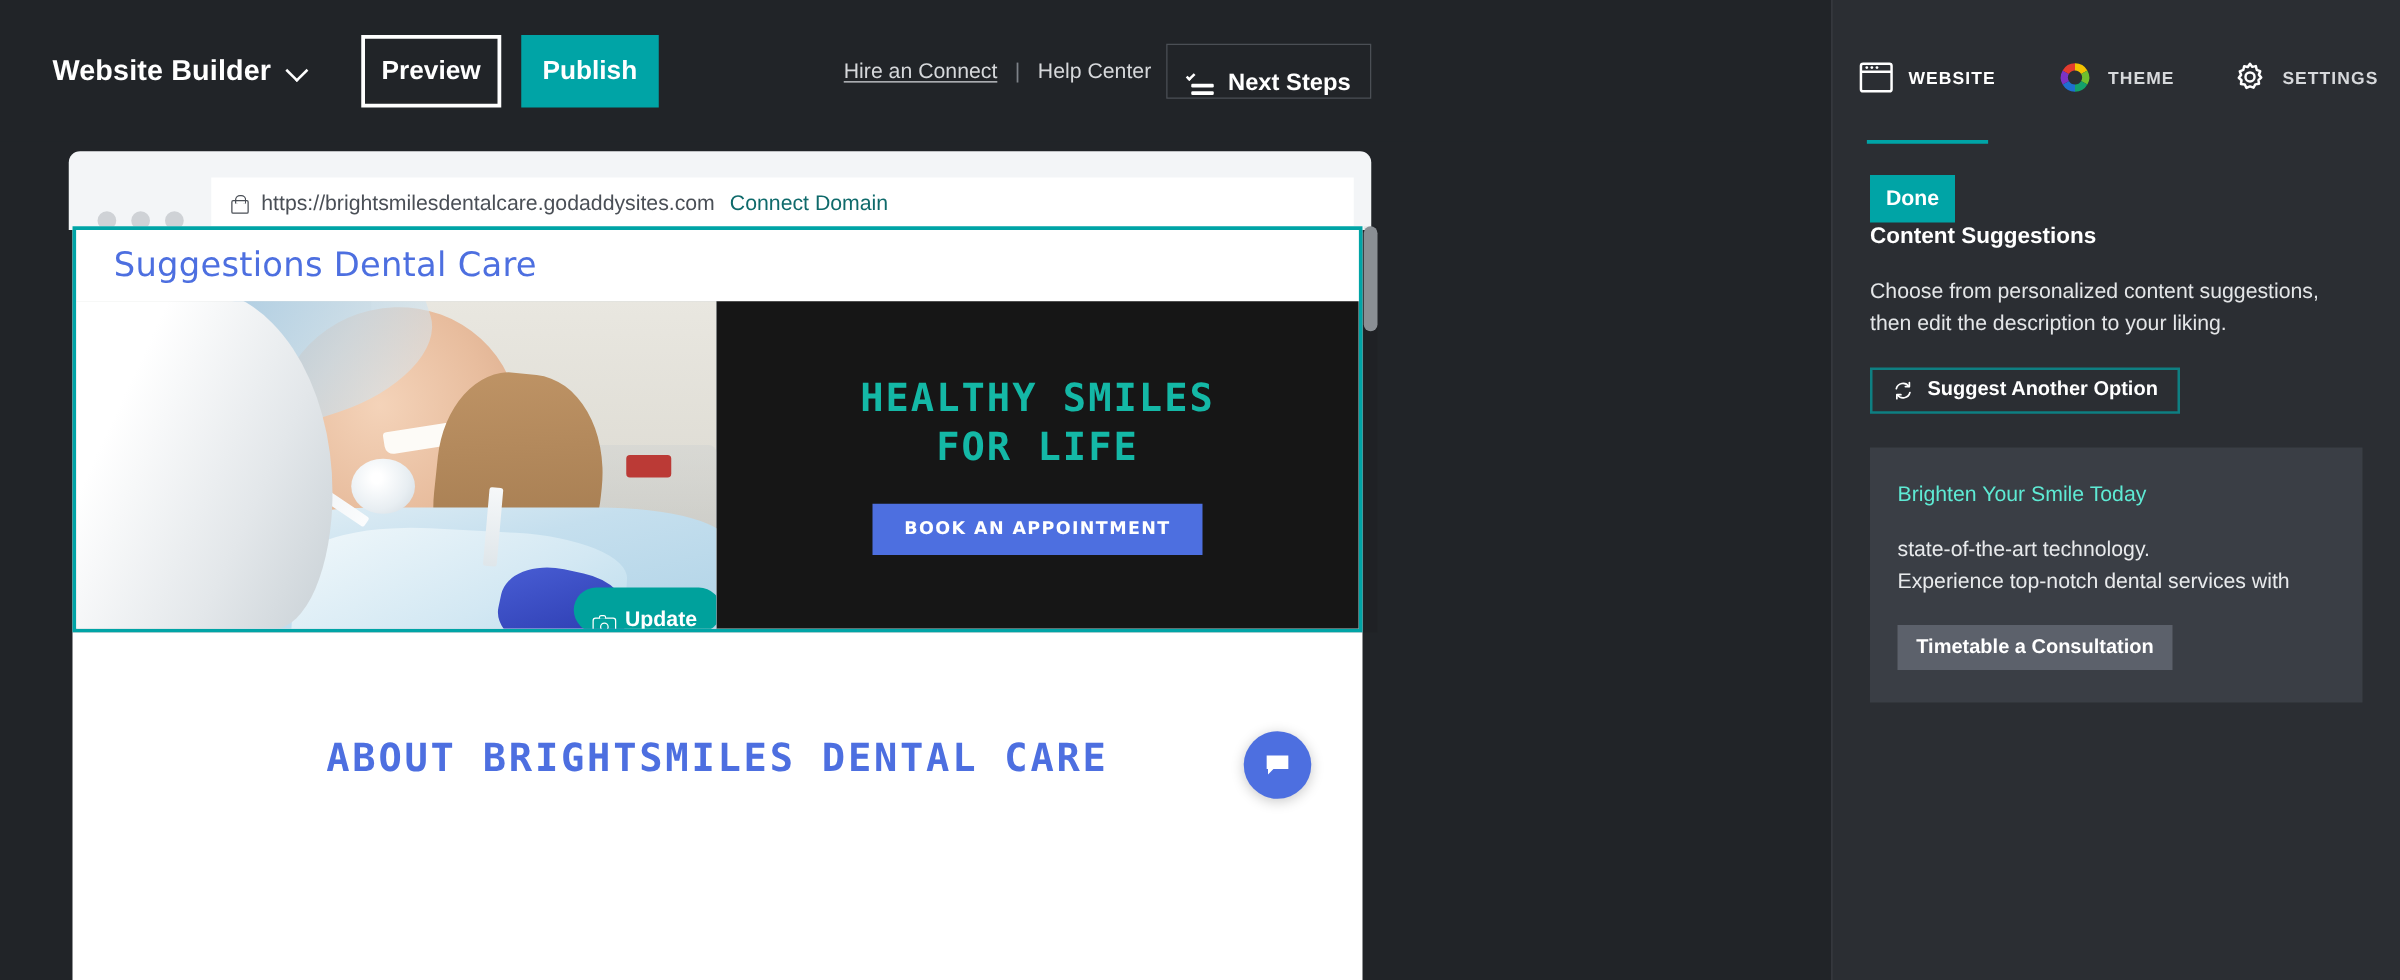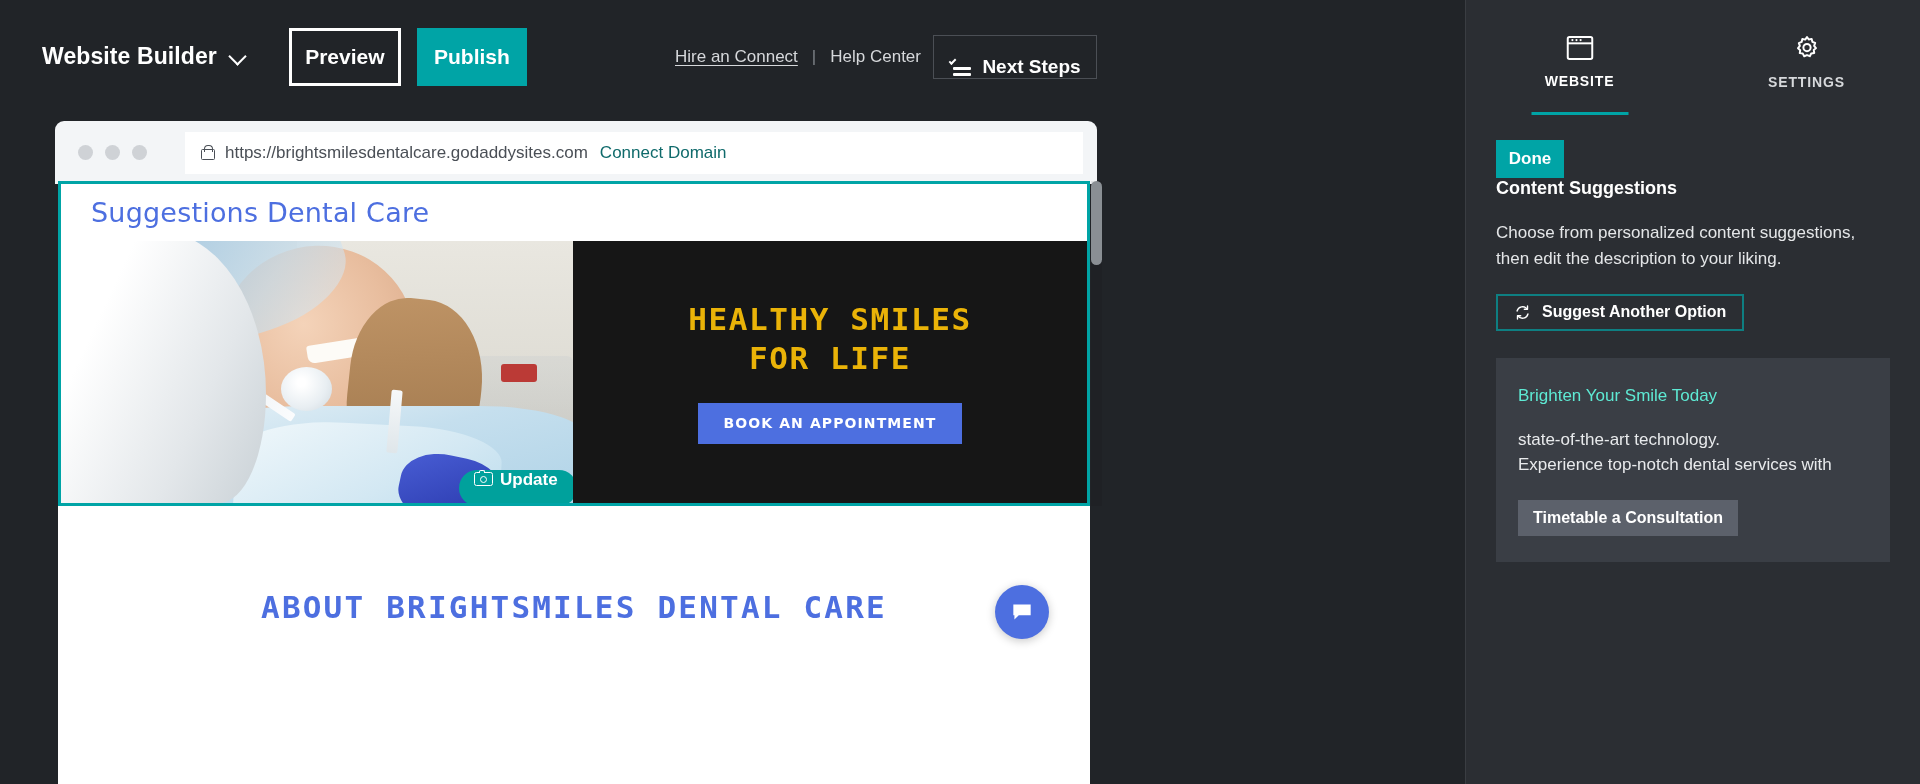--- a/index.html
+++ b/index.html
@@ -90,21 +90,21 @@
 
   
   .canvas-wrap {
     position: absolute; left: 55px; top: 121px;
     width: 1042px; height: 663px;
   }
   .browser-chrome {
     position: absolute; left: 0; top: 0; width: 1042px; height: 63px;
     background: #f3f5f7;
     border-radius: 9px 9px 0 0;
-    display: flex; align-items: center; gap: 16px;
+    display: flex; align-items: flex-end;
   }
   .dots { display: flex; gap: 12px; margin-left: 23px; }
   .dots span { width: 15px; height: 15px; border-radius: 50%; background: #cfd2d6; display:block; }
   .urlbar {
     margin-left: 22px; height: 42px; flex: 1; margin-right: 14px;
     background: #ffffff;
     display: flex; align-items: center; gap: 12px;
     padding: 0 16px;
     font-size: 17px; color: #4a4f56;
   }
@@ -192,21 +192,21 @@
             background: #bb3a36; border-radius: 3px; }
   .ph-dark { left: 76%; top: 50%; width: 6%; height: 6%;
             background: #3b4144; border-radius: 3px; }
 
   .btn-update {
     position: absolute; left: 398px; top: 229px;
     height: 36px; padding: 0 19px 0 15px;
     background: #00a19c; border: none; border-radius: 18px;
     color: #ffffff; font-size: 17px; font-weight: bold;
     font-family: "Liberation Sans", sans-serif;
-    display: flex; align-items: flex-start; gap: 9px;
+    display: flex; align-items: flex-end; gap: 9px;
     cursor: pointer; z-index: 5;
   }
   .cam-ico { width: 17px; height: 14px; position: relative; display:inline-block; flex:none; }
   .cam-ico::before {
     content:""; position:absolute; left:0; top:2px; width:17px; height:12px;
     border: 1.7px solid #fff; border-radius: 2.5px;
   }
   .cam-ico::after {
     content:""; position:absolute; left:6px; top:5.5px; width:5px; height:5px;
     border: 1.7px solid #fff; border-radius: 50%;
@@ -218,21 +218,21 @@
     border-radius:2px 2px 0 0;
   }
 
   .hero-text {
     flex: 1; background: #161616;
     display: flex; flex-direction: column; align-items: center;
     justify-content: center; padding: 0 40px;
   }
   .hero-h1 {
     font-family: "DejaVu Sans Mono", monospace;
-    font-size: 31px; font-weight: bold; color: #eab308;
+    font-size: 31px; font-weight: bold; color: #14b8a6;
     letter-spacing: 1.6px; text-align: center; line-height: 1.25;
   }
   .hero-sub {
     margin-top: 19px;
     font-family: "DejaVu Sans", sans-serif;
     font-size: 18px; color: #c9cccf; text-align: center; line-height: 1.45;
   }
   .btn-book {
     margin-top: 25px; height: 41px; padding: 0 25px;
     background: #4d6fe0; border: none; color: #ffffff;
@@ -272,21 +272,21 @@
   }
 
   
   .panel {
     position: absolute; right: 0; top: 0; width: 455px; height: 784px;
     background: #2b2e33;
     border-left: 1px solid #3a3d42;
   }
   .panel-tabs { display: flex; height: 115px; }
   .ptab {
-    flex: 1; display: flex; flex-direction: column;
+    flex: 1; display: flex; flex-direction: row;
     align-items: center; justify-content: center; gap: 12px;
     cursor: pointer; position: relative; padding-top: 8px;
   }
   .ptab .plabel {
     font-size: 14px; font-weight: bold; color: #d7d9dc; letter-spacing: .85px;
   }
   .ptab.active .plabel { color: #ffffff; }
   .ptab.active::after {
     content: ""; position: absolute; left: 50%; transform: translateX(-50%);
     bottom: 0; width: 97px; height: 3px; background: #00a4a6;
@@ -439,20 +439,33 @@
         <svg width="28" height="26" viewBox="0 0 24 22">
           <rect x="1.5" y="1.5" width="21" height="19" rx="1.5" fill="none" stroke="#ffffff" stroke-width="1.7"></rect>
           <line x1="1.5" y1="7" x2="22.5" y2="7" stroke="#ffffff" stroke-width="1.7"></line>
           <circle cx="5.5" cy="4.2" r="0.95" fill="#ffffff"></circle>
           <circle cx="9" cy="4.2" r="0.95" fill="#ffffff"></circle>
           <circle cx="12.5" cy="4.2" r="0.95" fill="#ffffff"></circle>
         </svg>
         <span class="plabel">WEBSITE</span>
       </div>
 
+      <div class="ptab">
+        <svg width="28" height="28" viewBox="0 0 32 32">
+          <g transform="translate(16,16)">
+            <path d="M0,-13 A13,13 0 0,1 11.3,-6.5 L5.6,-3.25 A6.5,6.5 0 0,0 0,-6.5 Z" fill="#f2c200"></path>
+            <path d="M11.3,-6.5 A13,13 0 0,1 11.3,6.5 L5.6,3.25 A6.5,6.5 0 0,0 5.6,-3.25 Z" fill="#6fbf2e"></path>
+            <path d="M11.3,6.5 A13,13 0 0,1 0,13 L0,6.5 A6.5,6.5 0 0,0 5.6,3.25 Z" fill="#14a06b"></path>
+            <path d="M0,13 A13,13 0 0,1 -11.3,6.5 L-5.6,3.25 A6.5,6.5 0 0,0 0,6.5 Z" fill="#1f6fd0"></path>
+            <path d="M-11.3,6.5 A13,13 0 0,1 -11.3,-6.5 L-5.6,-3.25 A6.5,6.5 0 0,0 -5.6,3.25 Z" fill="#7b33c4"></path>
+            <path d="M-11.3,-6.5 A13,13 0 0,1 0,-13 L0,-6.5 A6.5,6.5 0 0,0 -5.6,-3.25 Z" fill="#e33b2e"></path>
+          </g>
+        </svg>
+        <span class="plabel">THEME</span>
+      </div>
 
       <div class="ptab">
         <svg width="28" height="28" viewBox="0 0 24 24">
           <path fill="none" stroke="#ffffff" stroke-width="1.7" stroke-linejoin="round" d="M12 2.6l1.5 2.1 2.5-.5.6 2.5 2.4 1-.9 2.4 1.6 2-1.9 1.7.4 2.5-2.6.4-1.2 2.3L12 18.1l-2.4 1-1.2-2.3-2.6-.4.4-2.5-1.9-1.7 1.6-2-.9-2.4 2.4-1 .6-2.5 2.5.5z"></path>
           <circle cx="12" cy="11.6" r="3.1" fill="none" stroke="#ffffff" stroke-width="1.7"></circle>
         </svg>
         <span class="plabel">SETTINGS</span>
       </div>
     </div>
 

